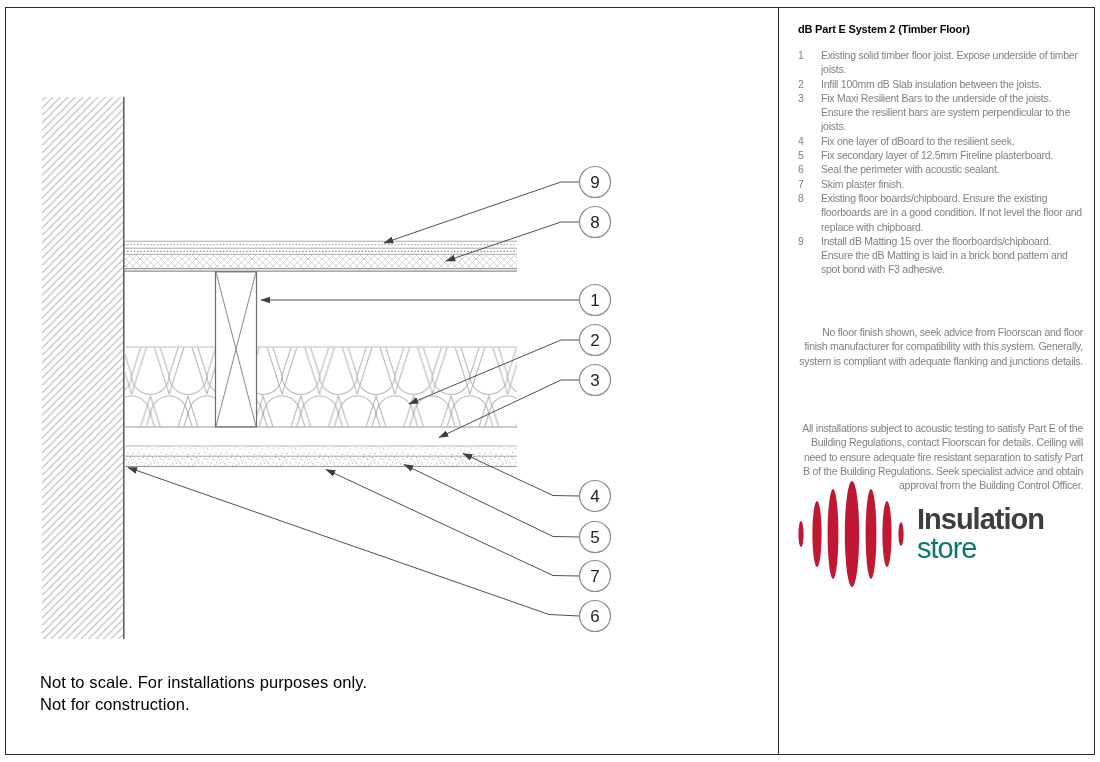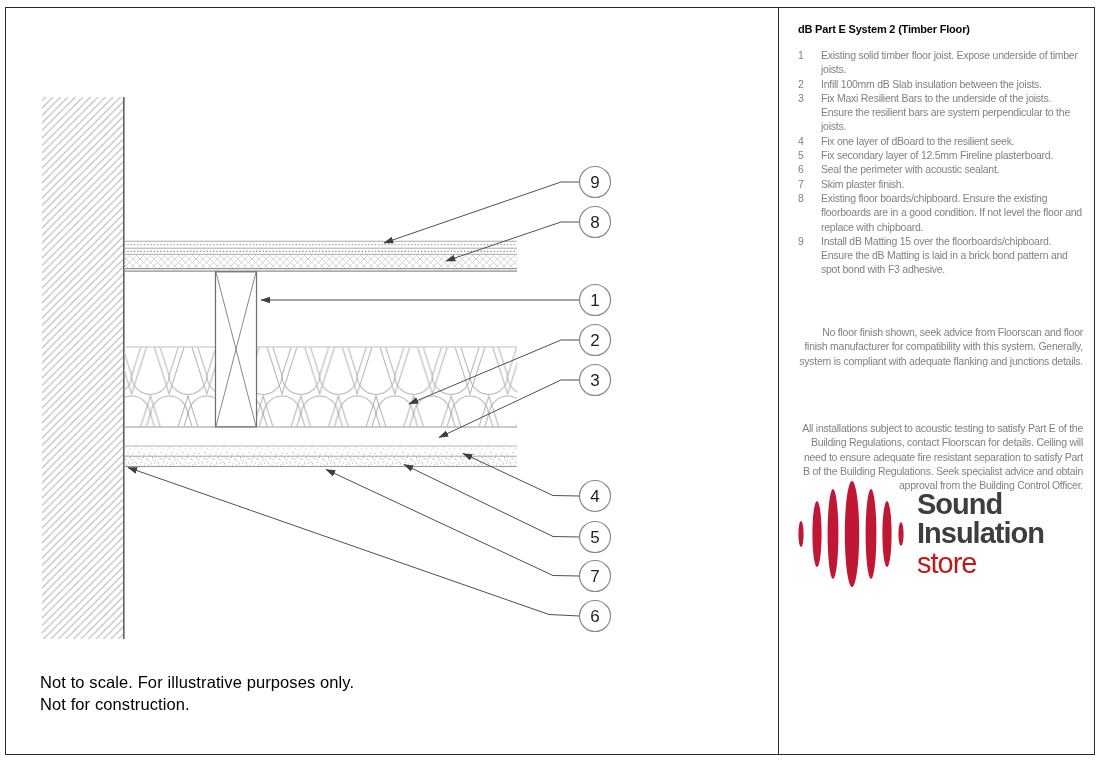--- a/index.html
+++ b/index.html
@@ -35,21 +35,21 @@
   .note-text { flex:1; }
   .para {
     position:absolute; left:19px; width:285px; color:#818181;
     font-size:10.5px; line-height:14.3px; letter-spacing:-0.25px;text-align:right;
   }
   .para.p1 { top:318px; }
   .para.p2 { top:374px;margin-top:40px; }
   .logo { position:absolute; left:17px; top:471px; display:flex; align-items:center; }
   .logo-words { margin-left:9px; }
   .logo-word { font-size:29px; font-weight:bold; color:#3e3e41; line-height:29.5px; letter-spacing:-1px; }
-  .logo-word.store { font-weight:normal; color:#b91c1c; }
+  .logo-word.store { font-weight:normal; color:#0f766e; }
 </style>
 </head>
 <body>
 
 <div class="page">
 
   <div class="sheet-border"></div>
 
   <svg class="drawing" width="779" height="762" viewBox="0 0 779 762">
     <defs>
@@ -194,21 +194,21 @@
         <text class="callout-num" x="595" y="576" text-anchor="middle" dominant-baseline="central">7</text>
       </g>
       <g>
         <circle cx="595" cy="616" r="15.5" fill="#ffffff" stroke="#8a8a8a" stroke-width="1.2"></circle>
         <text class="callout-num" x="595" y="616" text-anchor="middle" dominant-baseline="central">6</text>
       </g>
     </g>
   </svg>
 
   <div class="footnote">
-    <div>Not to scale. For illustrative purposes only.</div>
+    <div>Not to scale. For installations purposes only.</div>
     <div>Not for construction.</div>
   </div>
 
   <div class="divider"></div>
 
   <div class="panel">
 
     <div class="panel-title">dB Part E System 2 (Timber Floor)</div>
 
     <div class="notes">
@@ -257,20 +257,19 @@
       <svg width="112" height="112" viewBox="0 0 112 112">
         <ellipse cx="5" cy="56" rx="2.6" ry="13" fill="#c01735"></ellipse>
         <ellipse cx="21" cy="56" rx="4.6" ry="33" fill="#c01735"></ellipse>
         <ellipse cx="37" cy="56" rx="5.4" ry="45" fill="#c01735"></ellipse>
         <ellipse cx="56" cy="56" rx="7.2" ry="53" fill="#c01735"></ellipse>
         <ellipse cx="75" cy="56" rx="5.4" ry="45" fill="#c01735"></ellipse>
         <ellipse cx="91" cy="56" rx="4.6" ry="33" fill="#c01735"></ellipse>
         <ellipse cx="105" cy="56" rx="2.6" ry="12" fill="#c01735"></ellipse>
       </svg>
       <div class="logo-words">
-        <div class="logo-word">Sound</div>
         <div class="logo-word">Insulation</div>
         <div class="logo-word store">store</div>
       </div>
     </div>
 
   </div>
 </div>
 
 </body></html>

